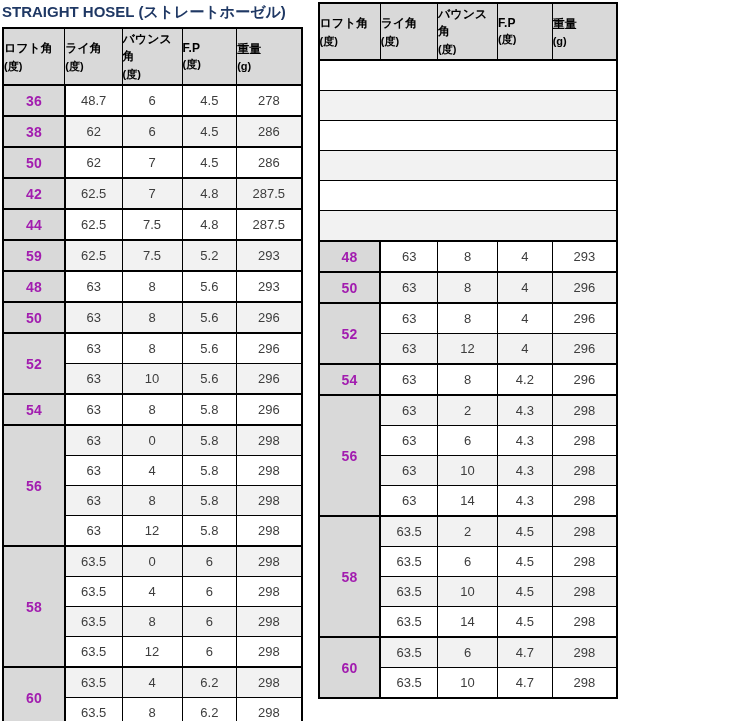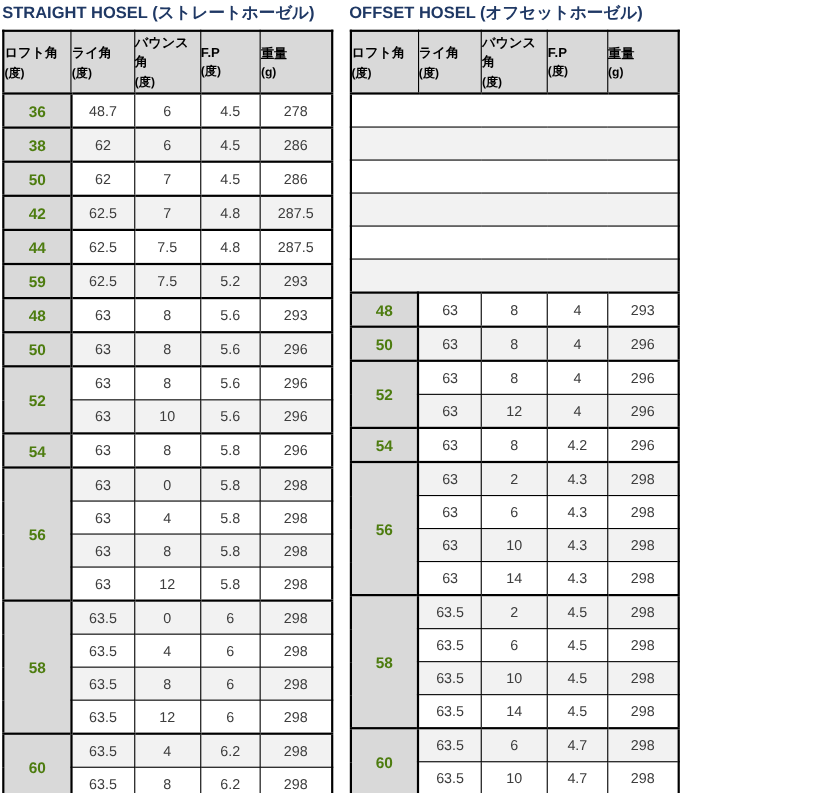--- a/index.html
+++ b/index.html
@@ -25,21 +25,21 @@
   .col-unit  { display: block; font-size: 11px; font-weight: bold; color: #000; margin-top: 2px; }
   table.spec tbody th, table.spec tbody td {
     border: 1px solid #000; height: 29px; padding: 0;
     text-align: center; vertical-align: middle;
   }
   table.spec tbody tr.group-start th,
   table.spec tbody tr.group-start td { border-top: 2px solid #000; }
   table.spec tbody tr.inner td { border-top: 1px solid #9d9d9d; }
   th.loft {
     background: #d9d9d9; border-right: 2px solid #000 !important;
-    font-size: 14px; font-weight: bold; color: #4d7c0f;
+    font-size: 14px; font-weight: bold; color: #a21caf;
   }
   td.val { font-size: 13px; color: #3d3d3d; background: #ffffff; }
   tr.alt td.val { background: #f2f2f2; }
   td.empty-cell { background: #ffffff; border-left: none; border-right: none; }
   tr.alt td.empty-cell { background: #f2f2f2; }
 </style>
 </head>
 <body>
 
 <div class="page">
@@ -214,21 +214,20 @@
           <tr class="inner">
             <td class="val">63.5</td>
             <td class="val">8</td>
             <td class="val">6.2</td>
             <td class="val">298</td>
           </tr>
         </tbody>
       </table>
   </section>
   <section class="panel">
-    <h2 class="panel-title">OFFSET HOSEL (オフセットホーゼル)</h2>
     <table class="spec">
         <colgroup>
           <col style="width:20.7%">
           <col style="width:19.2%">
           <col style="width:20.1%">
           <col style="width:18.3%">
           <col style="width:21.7%">
         </colgroup>
         <thead>
           <tr>

